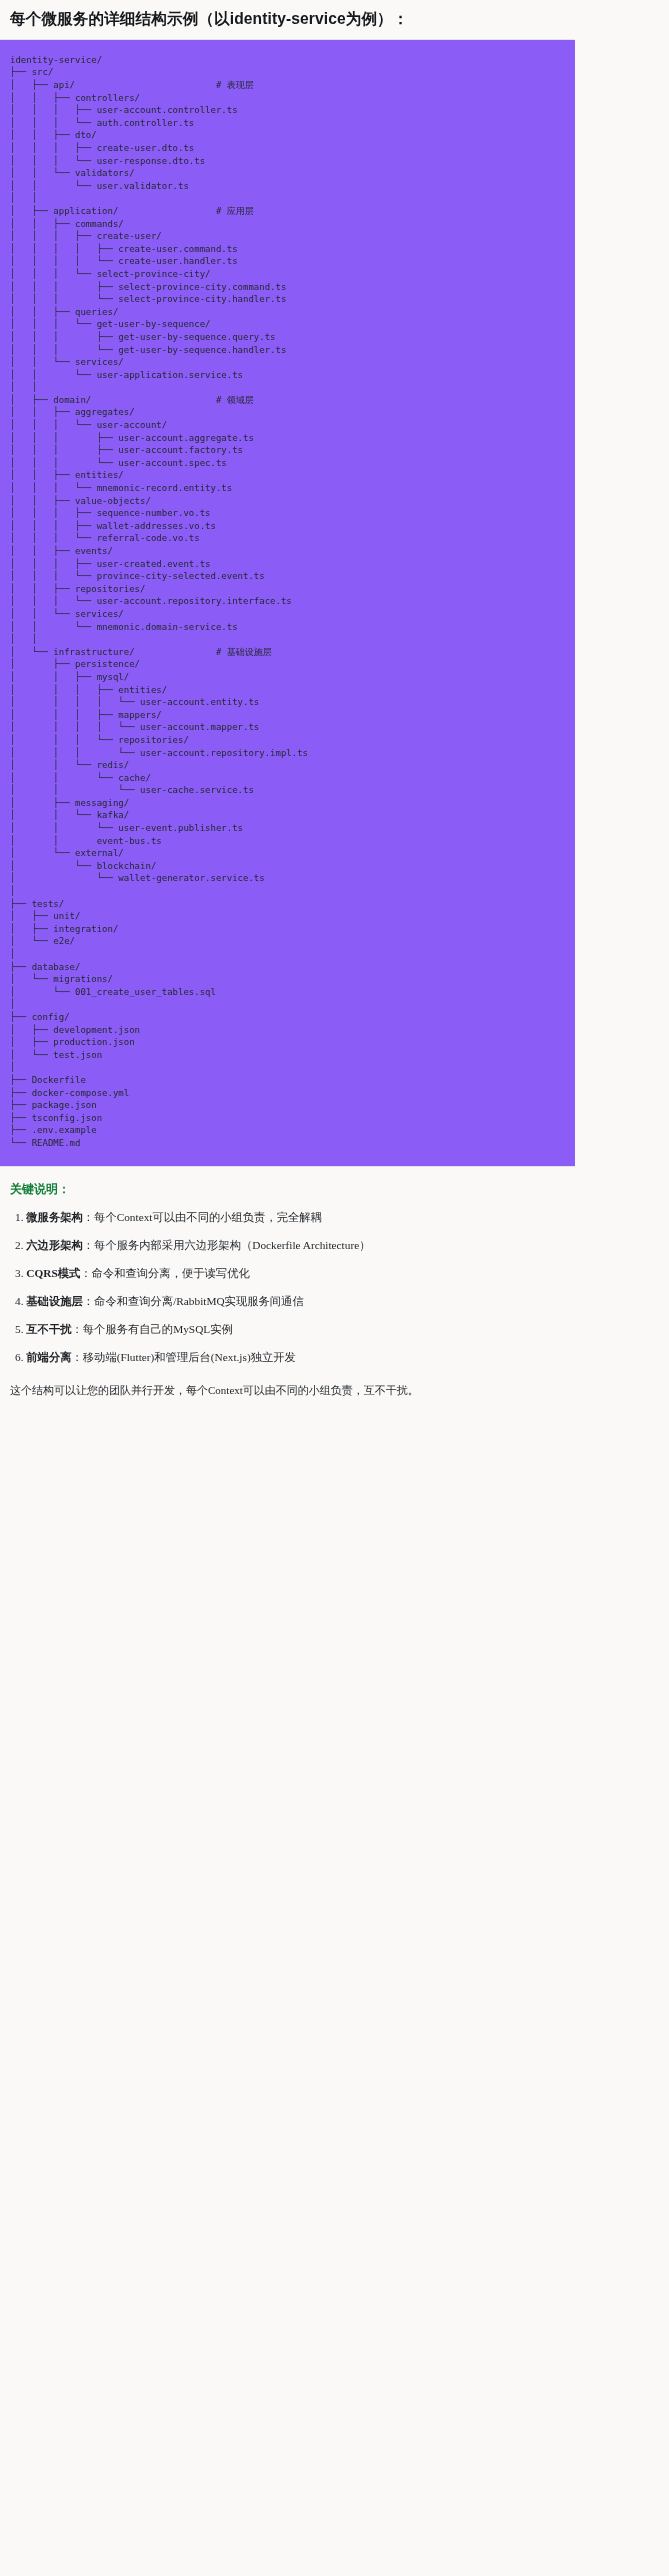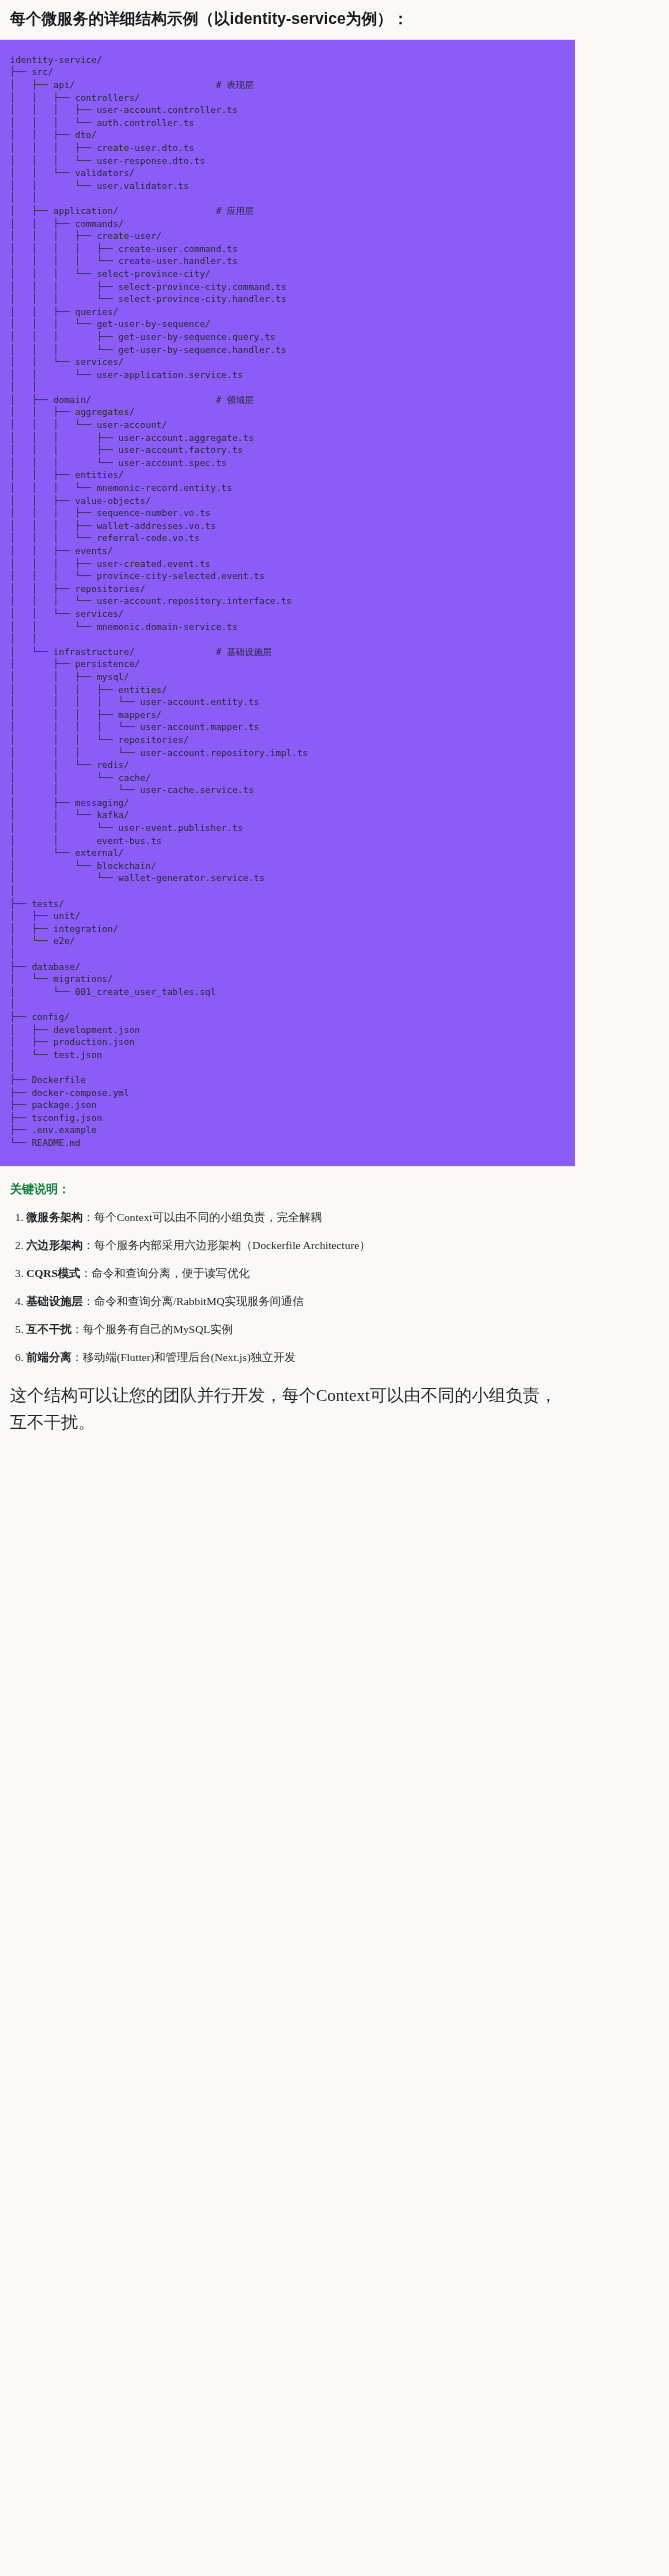--- a/index.html
+++ b/index.html
@@ -58,21 +58,21 @@
     line-height:1.55;
   }
   ol.notes-list li{
     margin:0 0 10.6px 0;
   }
   ol.notes-list li:last-child{margin-bottom:12px;}
   .nt-term{font-weight:bold;}
   .nt-sep{}
   .nt-desc{}
   .closing{
-    font-size:17px;
+    font-size:11px;
     line-height:1.6;
     margin:15px 0 0 0;
   }
 </style>
 </head>
 <body>
 
 <div class="page">
 
   <h1 class="doc-title">每个微服务的详细结构示例（以identity-service为例）：</h1>

